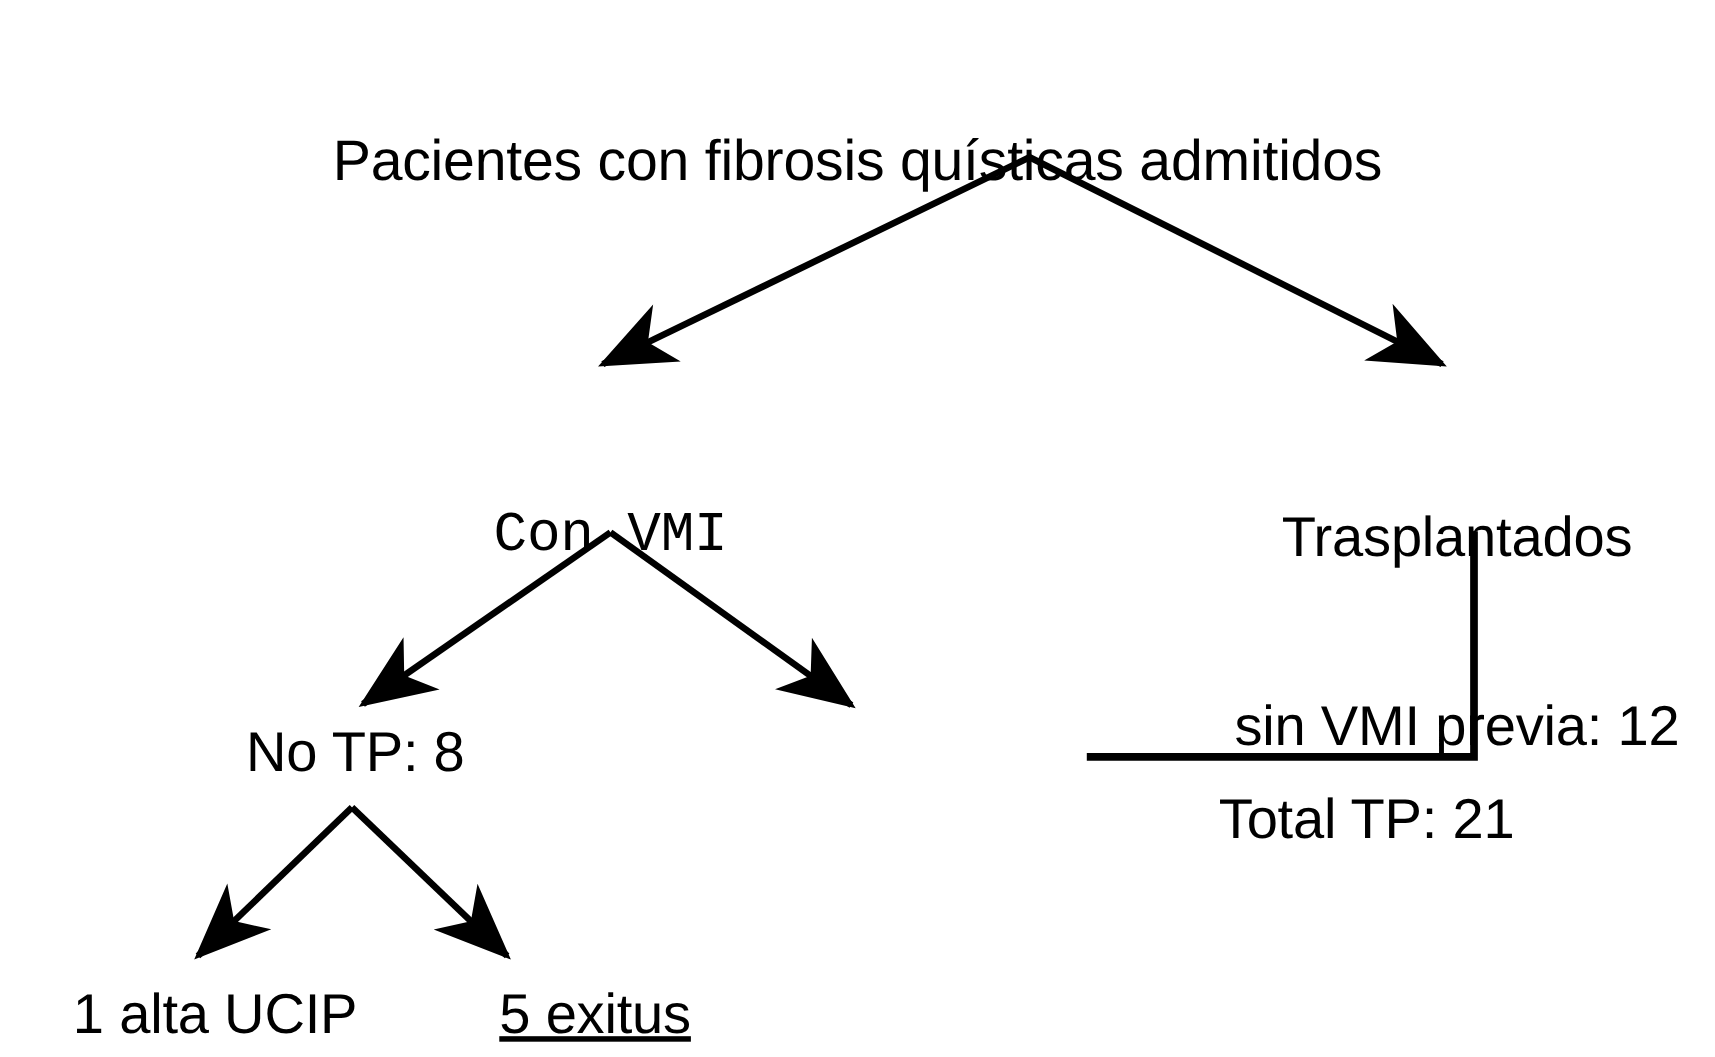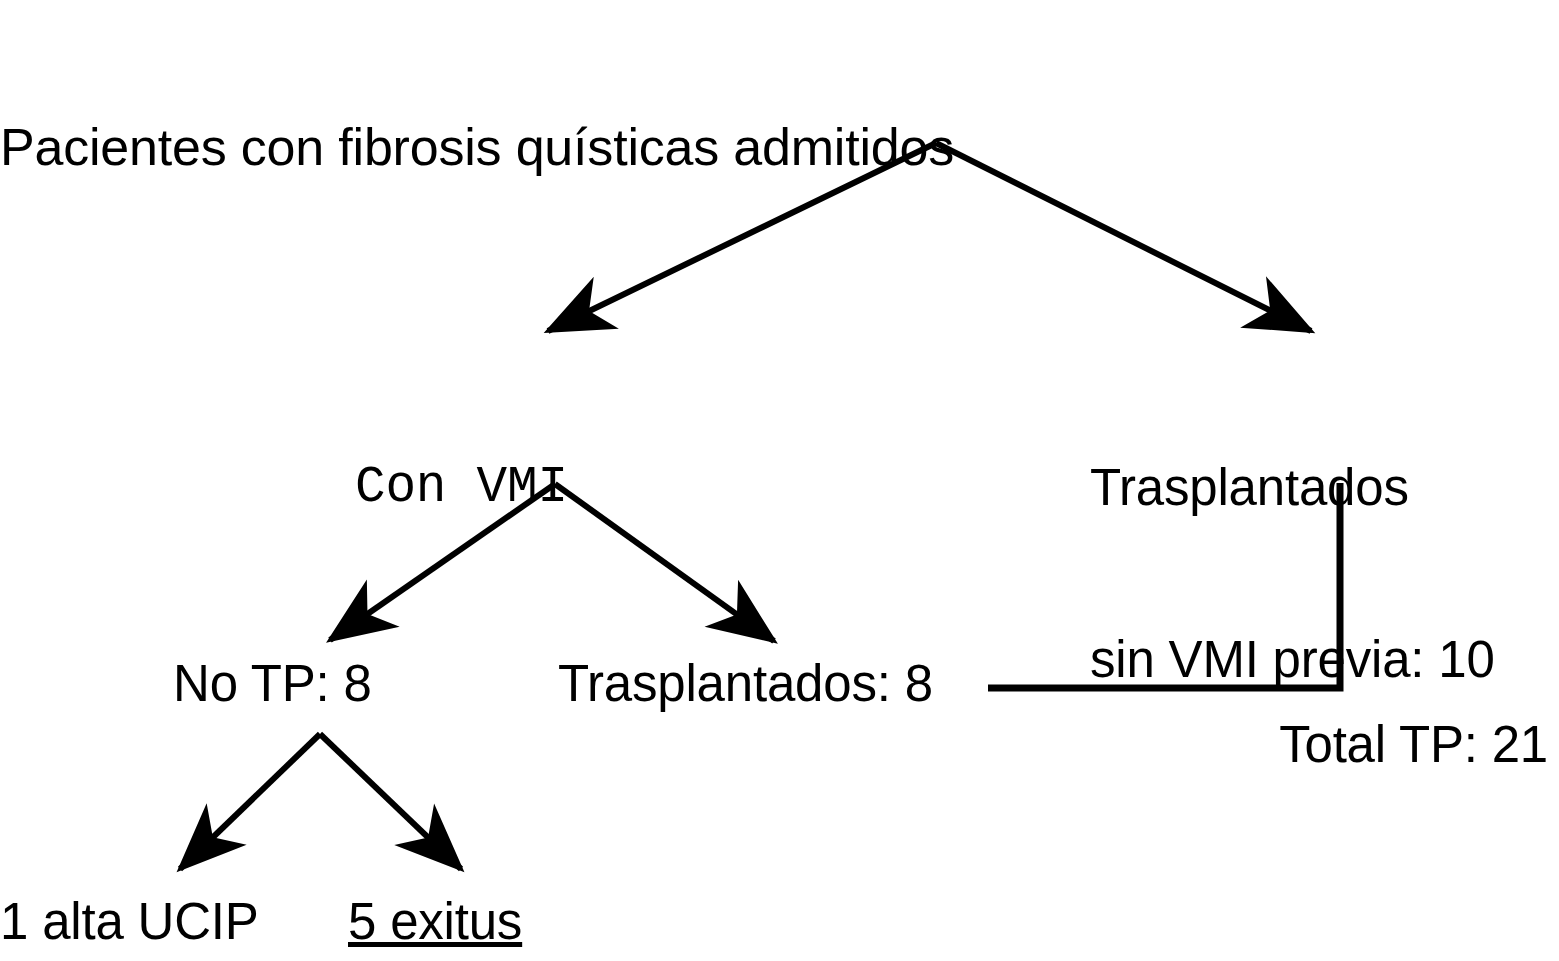--- a/index.html
+++ b/index.html
@@ -22,38 +22,39 @@
     width: 1559px;
     height: 961px;
   }
   .node {
     position: absolute;
     color: #000000;
     font-family: "Liberation Sans", sans-serif;
     font-weight: 400;
     line-height: 1.12;
     white-space: pre;
-    text-align: left;
+    text-align: center;
     letter-spacing: -0.2px;
   }
   .node-title {
     font-size: 52px;
     left: 0;
     top: 2px;
     width: 1559px;
     line-height: 1.12;
   }
   .node-lvl2 {
     font-size: 51px;
   }
   .node-lvl3 {
     font-size: 51px;
   }
   .node-lvl4 {
     font-size: 51px;
+    margin-left: 48px;
   }
   .node-total {
     font-size: 51px;
   }
   #node-con-vmi {
     left: 355px;
     top: 345px;
     width: 400px;
     font-family: Liberation Mono, monospace;
   }
@@ -69,21 +70,21 @@
   }
   #node-trasplantados-8 {
     left: 558px;
     top: 655px;
     width: 400px;
   }
   #node-total-tp {
     left: 1108px;
     top: 716px;
     width: 440px;
-    text-align: right;
+    text-align: left;
   }
   #node-alta-ucip {
     left: 0px;
     top: 893px;
     width: 295px;
   }
   #node-exitus {
     left: 348px;
     top: 893px;
     width: 290px;
@@ -120,26 +121,25 @@
   <div class="node node-title">
     <div>Pacientes con fibrosis quísticas admitidos</div>
   </div>
 
   <div id="node-con-vmi" class="node node-lvl2">
     <div>Con VMI</div>
   </div>
 
   <div id="node-trasplantados-sin-vmi" class="node node-lvl2">
     <div>Trasplantados</div>
-    <div>sin VMI previa: 10</div>
+    <div>sin VMI previa: 12</div>
   </div>
 
   <div id="node-no-tp" class="node node-lvl3">No TP: 8</div>
 
-  <div id="node-trasplantados-8" class="node node-lvl3">Trasplantados: 8</div>
 
   <div id="node-total-tp" class="node node-total">Total TP: 21</div>
 
   <div id="node-alta-ucip" class="node node-lvl4">1 alta UCIP</div>
 
   <div id="node-exitus" class="node node-lvl4">5 exitus</div>
 
 </div>
 
 </body></html>

